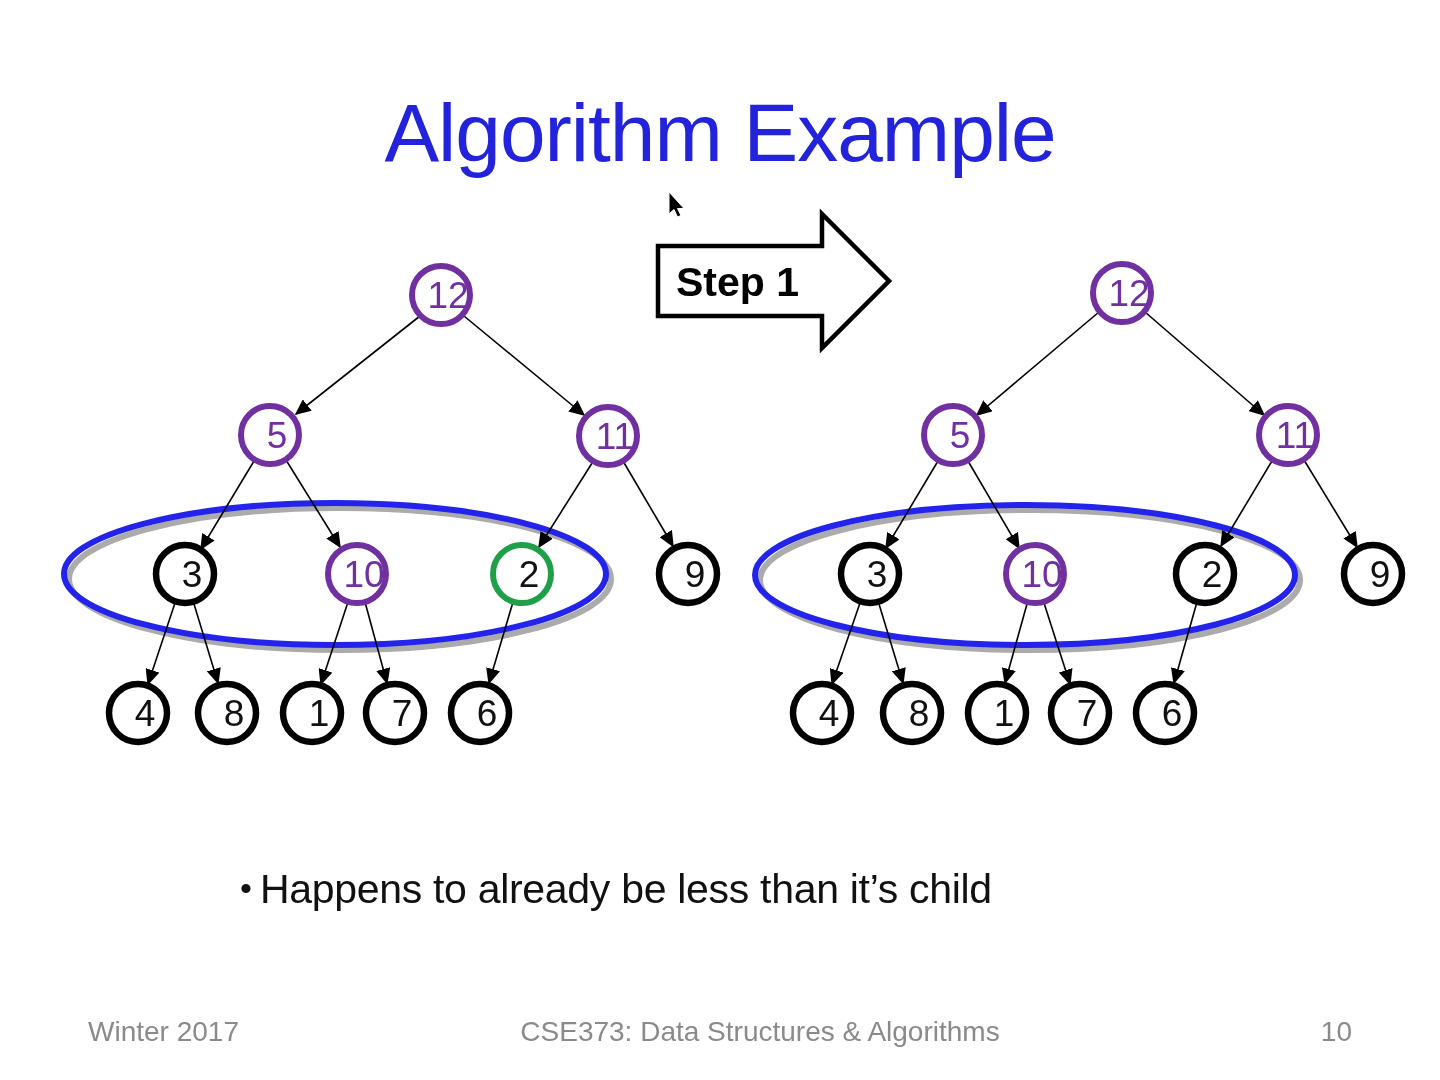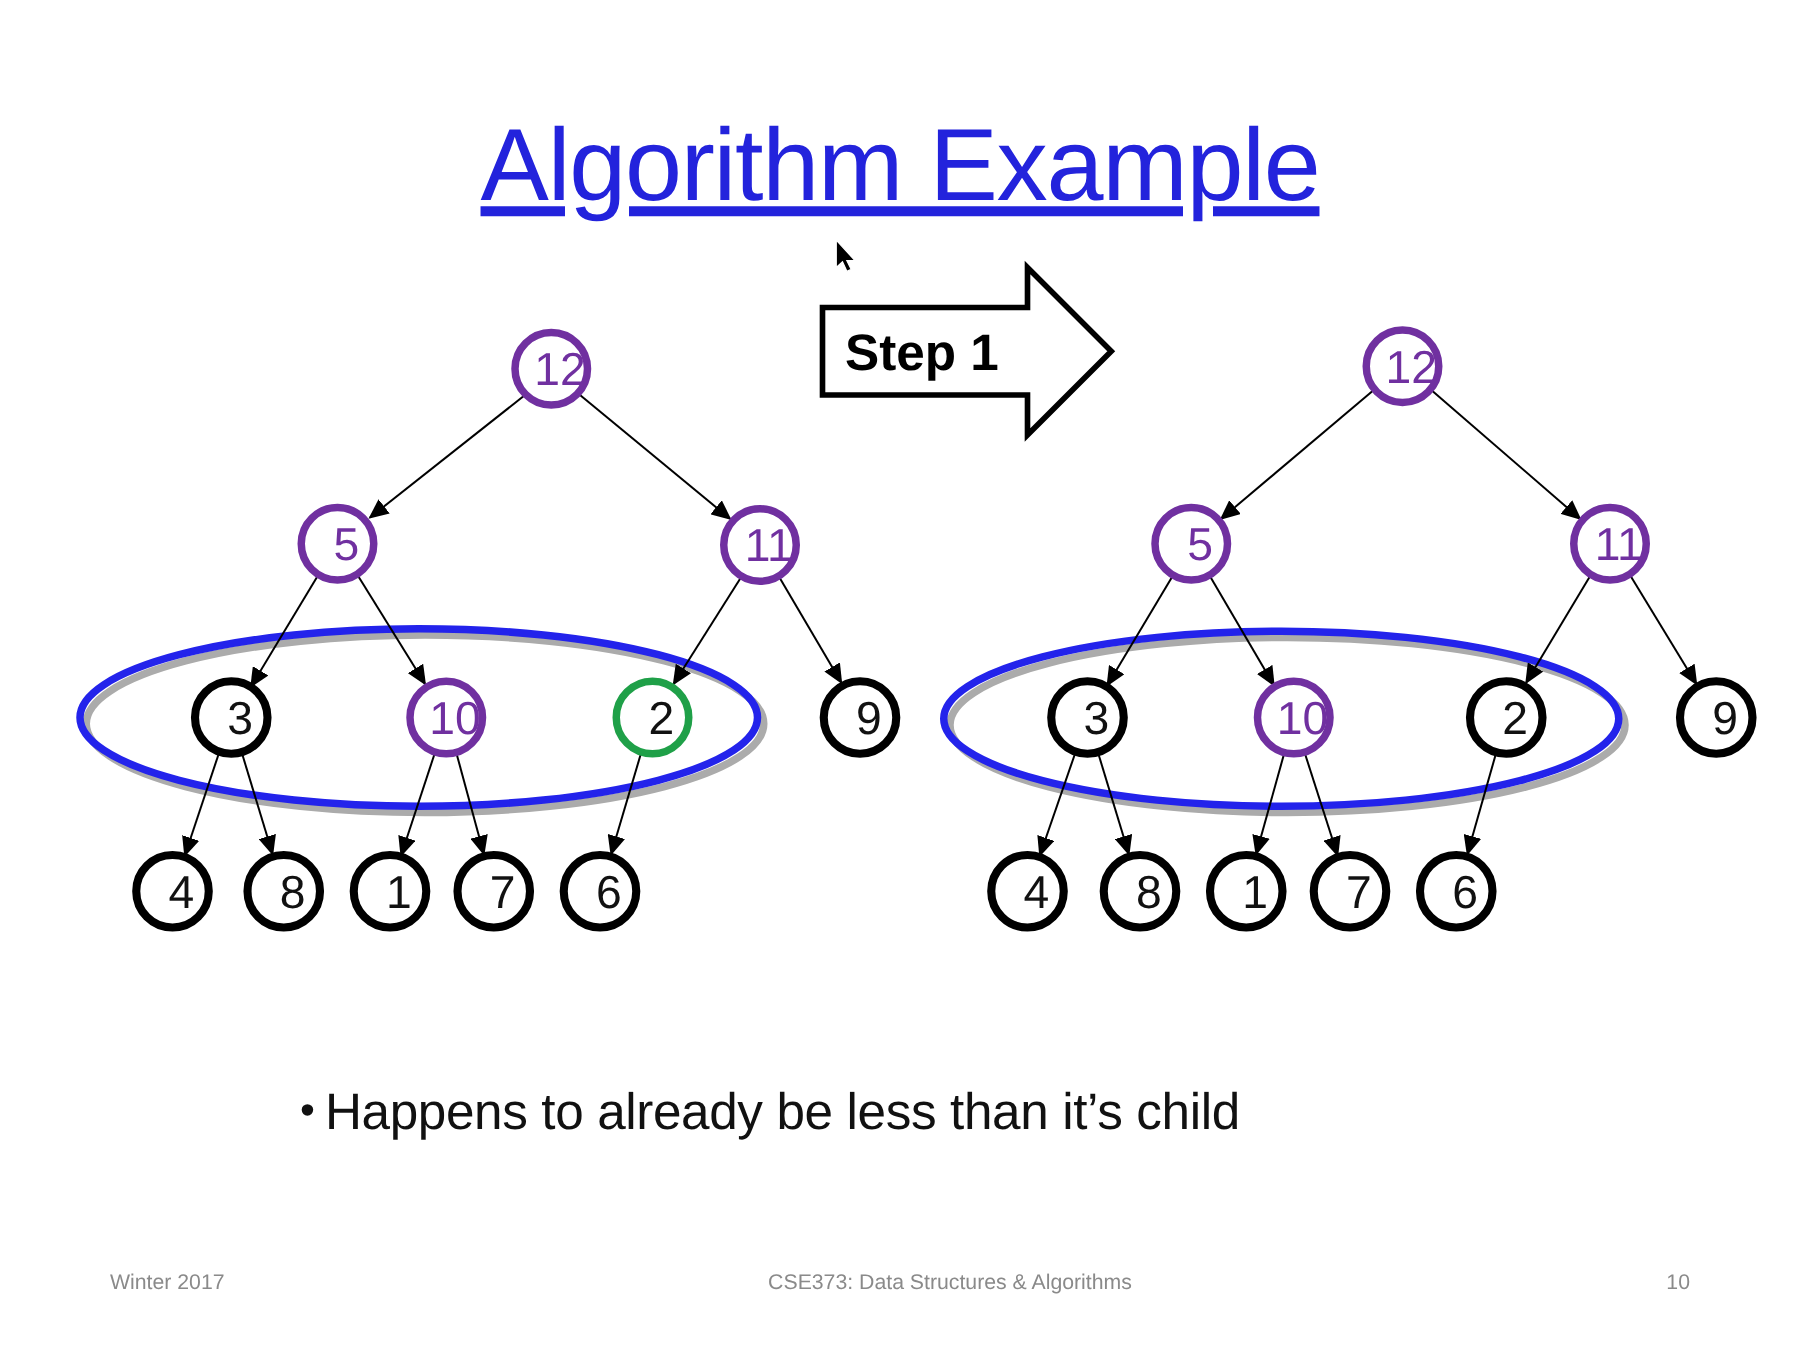--- a/index.html
+++ b/index.html
@@ -13,21 +13,20 @@
   .slide { position: absolute; inset: 0; }
 
   .slide-title {
     position: absolute;
     top: 90px; left: 0; width: 100%;
     text-align: center;
     font-size: 82px;
     line-height: 1.05;
     color: #2323DC;
     letter-spacing: -1px;
-    text-decoration: underline;
   }
 
   svg.diagram { position: absolute; top: 0; left: 0; }
 
   .edge { stroke: #000000; stroke-width: 1.6; fill: none; }
   circle.node { fill: #ffffff; stroke-width: 6; }
   circle.c-purple { stroke: #7030A0; }
   circle.c-black  { stroke: #000000; stroke-width: 6.5; }
   circle.c-green  { stroke: #1FA048; }
   text.nlabel {
@@ -56,21 +55,21 @@
     display: flex; align-items: flex-start;
     color: #111111;
     font-size: 41px;
   }
   .bullet-dot { font-size: 34px; margin-top: 3px; }
   .bullet-text { margin-left: 8px; letter-spacing: -0.3px; }
 
   .footer span {
     position: absolute;
     top: 1016px;
-    font-size: 17px;
+    font-size: 28px;
     color: #8A8A8A;
   }
   .footer .f-left { left: 88px; }
   .footer .f-center { left: 0; width: 100%; text-align: center; margin-left: 40px; }
   .footer .f-right { right: 88px; }
 </style>
 </head>
 <body>
 
 <div class="slide">

